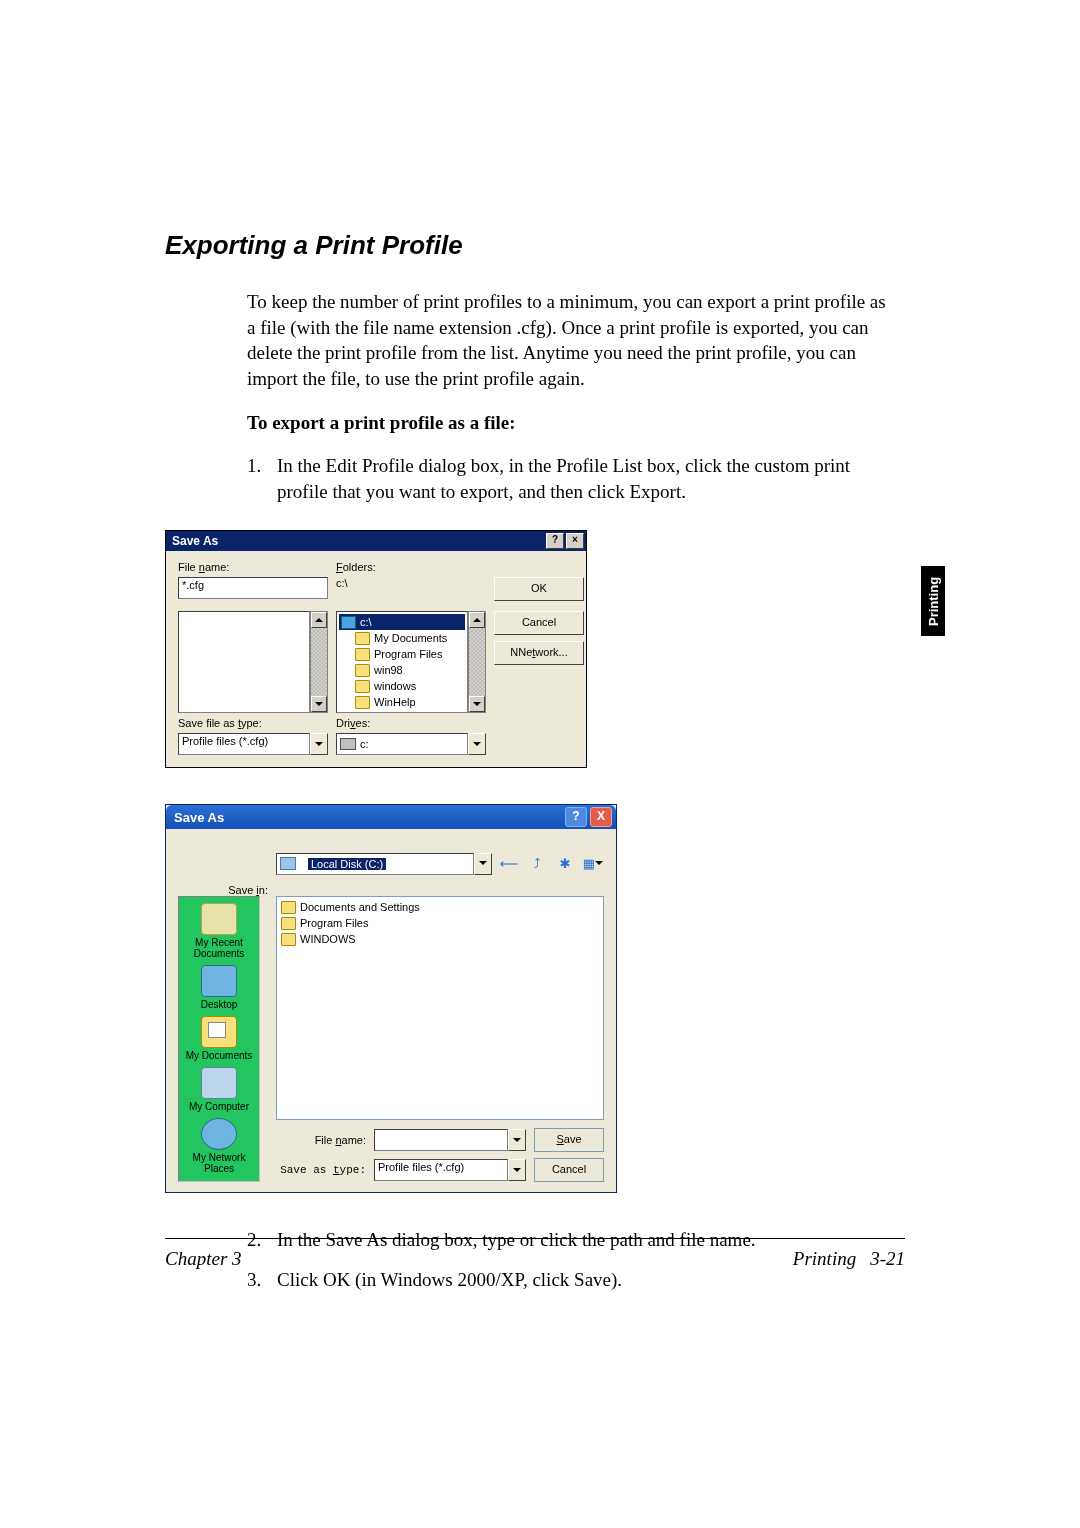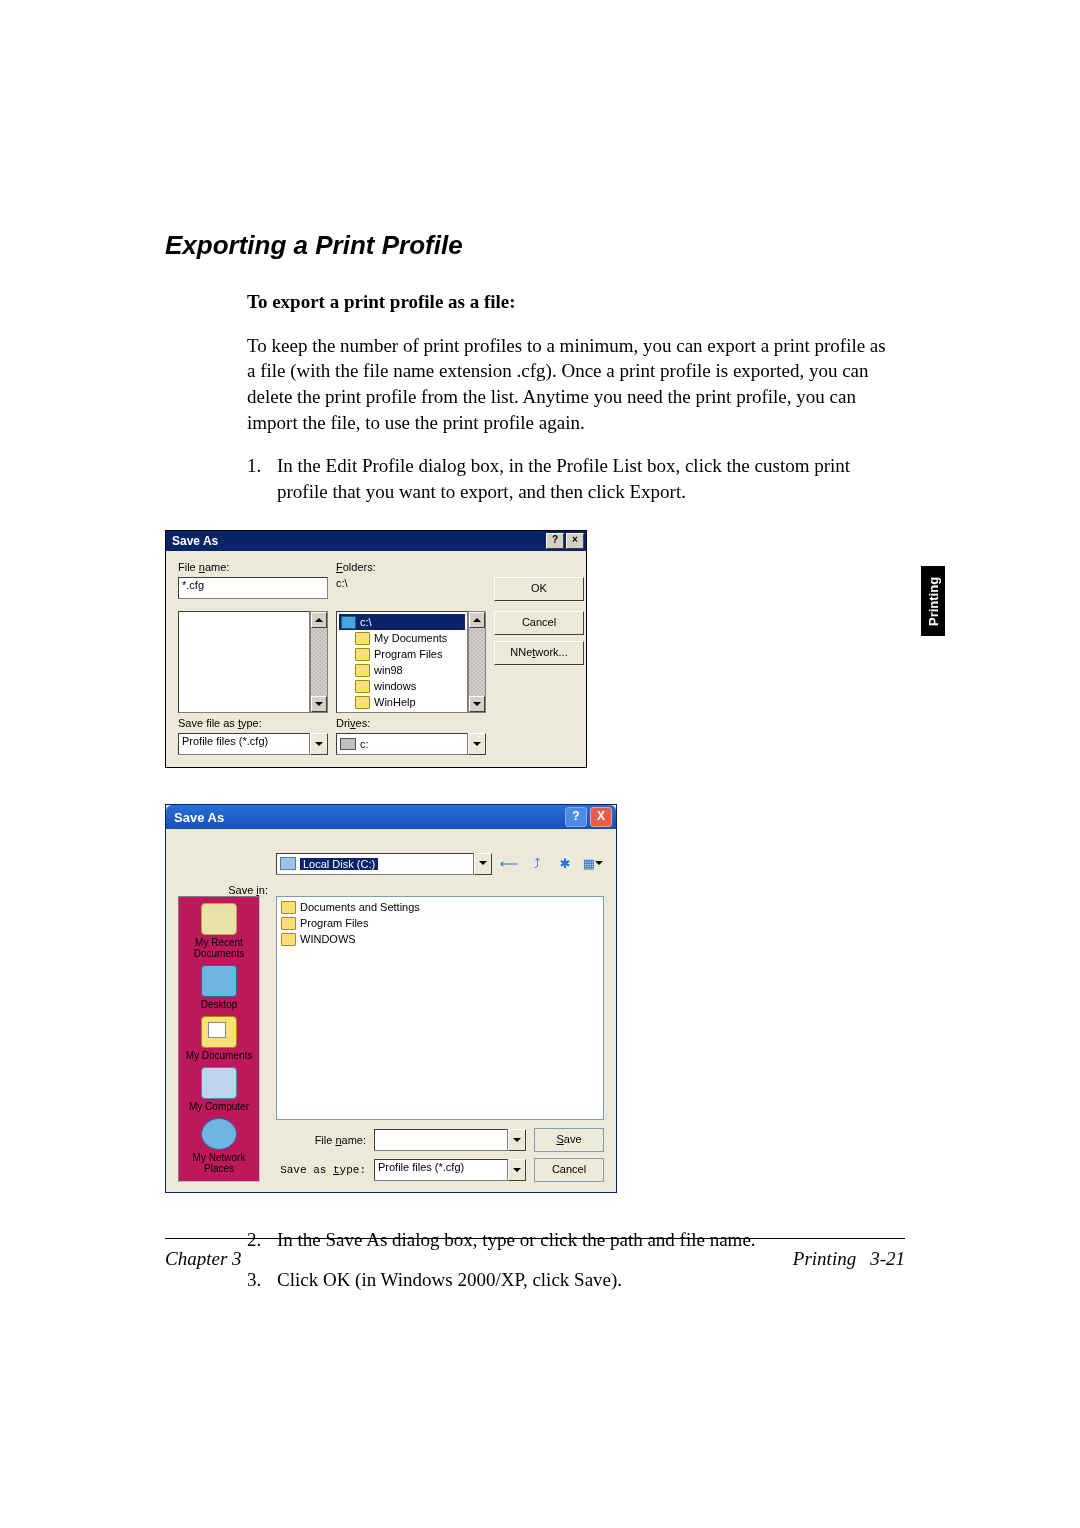--- a/index.html
+++ b/index.html
@@ -72,21 +72,21 @@
   .xpbtn.help{background:#4e8bde;border:1px solid #7fb0f0;color:#fff;}
   .xpbtn.close{background:#e15e4d;border:1px solid #f0a097;color:#fff;}
   .d2body{padding:8px 12px 10px 12px;display:grid;
           grid-template-columns:90px 1fr;column-gap:8px;}
   .toolbar{display:flex;align-items:center;gap:6px;margin-bottom:6px;}
   .toolbar .sicombo{display:flex;flex:1;}
   .sicombo .inbox{flex:1;background:#fff;}
   .sicombo .sel2{background:#0a246a;color:#fff;padding:0 3px;}
   .tool{width:20px;height:20px;border:1px solid transparent;display:flex;
         align-items:center;justify-content:center;color:#2a6fd6;font-size:13px;}
-  .places{width:80px;background:#be185d;border:1px solid #c0c0c0;
+  .places{width:80px;background:#22c55e;border:1px solid #c0c0c0;
           border-top-color:#808080;border-left-color:#808080;
           display:flex;flex-direction:column;align-items:center;padding:6px 0;gap:6px;}
   .place{width:70px;text-align:center;font-size:10px;color:#000;}
   .pico{width:34px;height:30px;margin:0 auto 2px auto;border-radius:4px;}
   .pico.recent{background:#e7e2a8;border:1px solid #b7a24a;}
   .pico.desk{background:#6fb5e1;border:1px solid #2d6a92;}
   .pico.docs{background:#f7e07a;border:1px solid #a88b00;position:relative;}
   .pico.docs::after{content:"";position:absolute;left:6px;top:5px;width:16px;height:14px;
                     background:#fff;border:1px solid #888;}
   .pico.comp{background:#bcd5ea;border:1px solid #5a84a5;}
@@ -108,22 +108,22 @@
 </style>
 </head>
 <body>
 
 <div class="page">
   <div class="tab">Printing</div>
 
   <h2 class="title">Exporting a Print Profile</h2>
 
   <div class="indent">
+    <p class="body">To keep the number of print profiles to a minimum, you can export a print profile as a file (with the file name extension .cfg). Once a print profile is exported, you can delete the print profile from the list. Anytime you need the print profile, you can import the file, to use the print profile again.</p>
     <p class="body bold">To export a print profile as a file:</p>
-    <p class="body">To keep the number of print profiles to a minimum, you can export a print profile as a file (with the file name extension .cfg). Once a print profile is exported, you can delete the print profile from the list. Anytime you need the print profile, you can import the file, to use the print profile again.</p>
     <div class="step">
       <div class="num">1.</div>
       <div class="txt">In the Edit Profile dialog box, in the Profile List box, click the custom print profile that you want to export, and then click Export.</div>
     </div>
   </div>
 
   <div class="figrow" style="margin-left:0;">
     <div class="dialog d1">
       <div class="titlebar">
         <span>Save As</span>
@@ -214,21 +214,21 @@
       <div class="bluebar">
         <span>Save As</span>
         <span class="spacer"></span>
         <span class="xpbtn help">?</span>
         <span class="xpbtn close">X</span>
       </div>
       <div class="d2body">
         <div class="lbl" style="text-align:right;padding-top:3px;margin-top:44px;">Save <u>i</u>n:</div>
         <div class="toolbar">
           <div class="sicombo">
-            <div class="inbox" style="display:flex;align-items:center;gap:4px;">
+            <div class="inbox" style="display:flex;align-items:center;gap:12px;">
               <span style="width:14px;height:11px;background:#9dc3e6;border:1px solid #4a7aa6;display:inline-block;"></span>
               <span class="sel2">Local Disk (C:)</span>
             </div>
             <div class="cbtn"></div>
           </div>
           <div class="tool">⟵</div>
           <div class="tool">⤴</div>
           <div class="tool">✱</div>
           <div class="tool" style="display:flex;">▦<span class="cbtn" style="width:10px;height:16px;border:none;"></span></div>
         </div>

